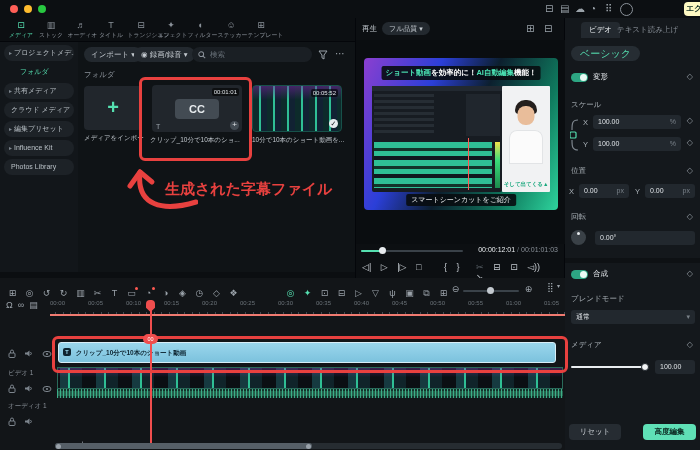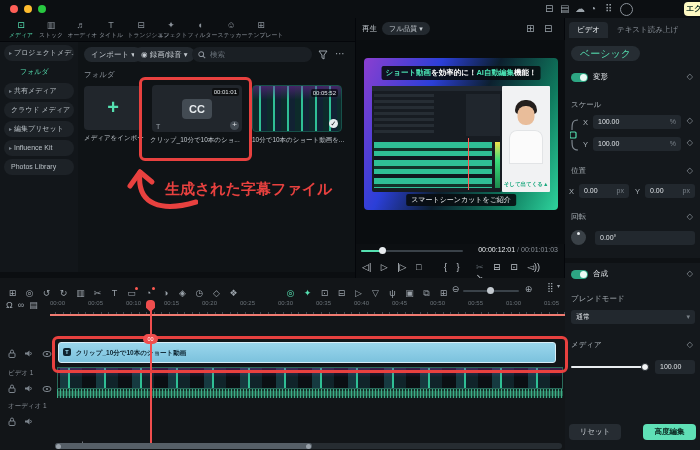--- a/index.html
+++ b/index.html
@@ -35,21 +35,21 @@
   .media{left:78px;top:42px;width:277px;height:230px;background:#0f1316;}
   .pill{background:#23292f;border-radius:8px;height:15px;line-height:15px;font-size:7.5px;color:#c3c9cf;
         padding:0 7px;white-space:nowrap;}
   .searchbox{left:114px;top:5px;width:120px;height:15px;background:#1a1f24;border-radius:8px;
              font-size:7.5px;color:#6a737b;line-height:15px;padding-left:18px;box-sizing:border-box;}
   .icon-btn{color:#9aa2a9;font-size:10px;}
   .label-dim{font-size:7.5px;color:#8a9199;}
   .tile{background:#21262c;border-radius:4px;}
   .dur-badge{position:absolute;top:3px;right:3px;background:rgba(0,0,0,.6);border-radius:2px;
              font-size:6px;color:#dfe3e7;padding:1px 2px;line-height:6px;}
-  .cc-chip{position:absolute;left:50%;top:14px;transform:translateX(-50%);width:30px;height:20px;
+  .cc-chip{position:absolute;left:50%;top:14px;transform:translateX(-50%);width:44px;height:20px;
            background:#434b53;border-radius:4px;color:#e8ecef;font-weight:bold;font-size:11px;
            text-align:center;line-height:20px;}
   .tile-title{font-size:6.5px;color:#c3c9cf;white-space:nowrap;overflow:hidden;}
   .thumb-video{background:
       linear-gradient(180deg,rgba(120,40,160,.5),rgba(0,0,0,0) 30%),
       repeating-linear-gradient(90deg,#0d2b2b 0 6px,#2fbf95 6px 8px,#123 8px 14px),
       #0b1014;border:1px solid #17514a;border-radius:4px;box-sizing:border-box;}
   .check-badge{position:absolute;right:3px;bottom:3px;width:9px;height:9px;border-radius:50%;
                background:#e8ecef;color:#10151a;font-size:7px;line-height:9px;text-align:center;font-weight:bold;}
   .anno-box{border:3px solid #e8413f;border-radius:6px;z-index:60;pointer-events:none;}
@@ -357,21 +357,21 @@
     <div class="r transport" style="left:120px">
       <span class="dim">✂</span>
       <span>⊟</span>
       <span>⊡</span>
       <span>◅))</span>
       <span>↘</span>
     </div>
   </div>
 
   <div class="r props">
-    <div class="ptab active" style="left:4px">ビデオ</div>
+    <div class="ptab active" style="left:16px">ビデオ</div>
     <div class="ptab" style="left:44px">テキスト読み上げ</div>
     <div class="basic-pill">ベーシック</div>
 
     <div class="toggle" style="left:6px;top:55px"></div>
     <span class="r prop-label" style="left:28px;top:54px;color:#dfe3e7">変形</span>
     <span class="keyframe" style="top:54px">◇</span>
 
     <span class="r prop-label" style="left:6px;top:82px">スケール</span>
     <span class="r prop-label" style="left:18px;top:100px">X</span>
     <div class="field" style="left:28px;top:97px;width:88px">

